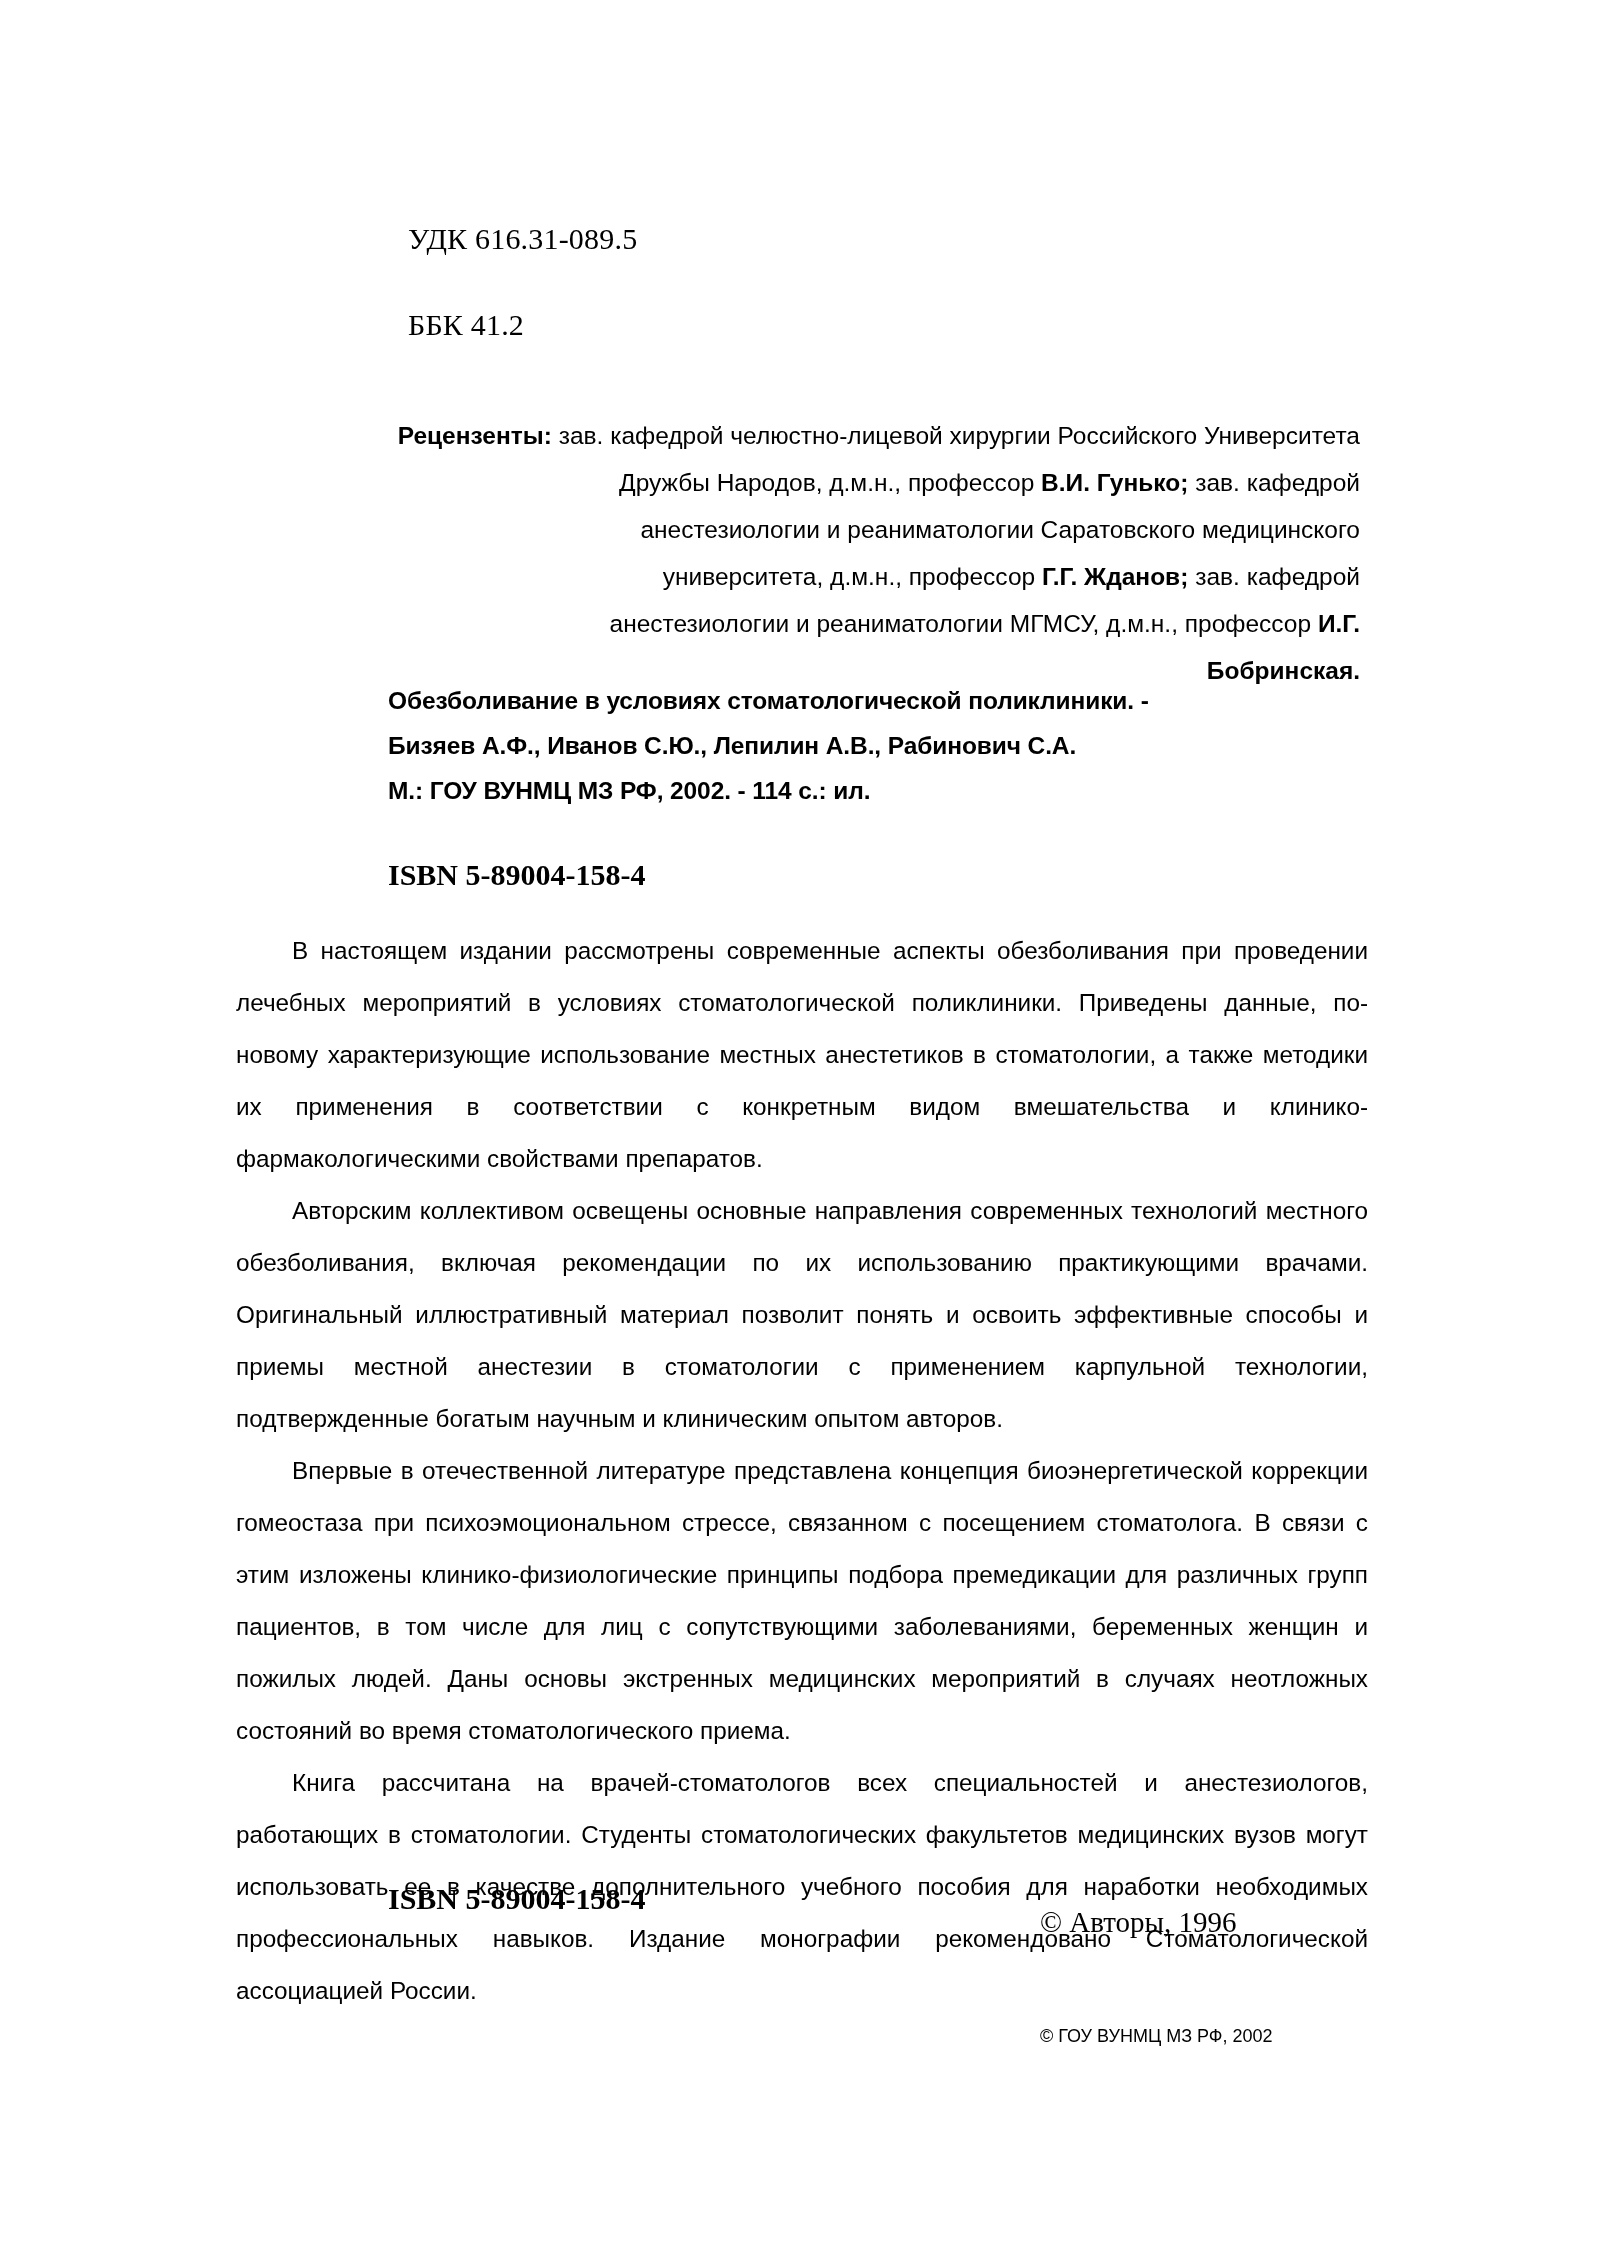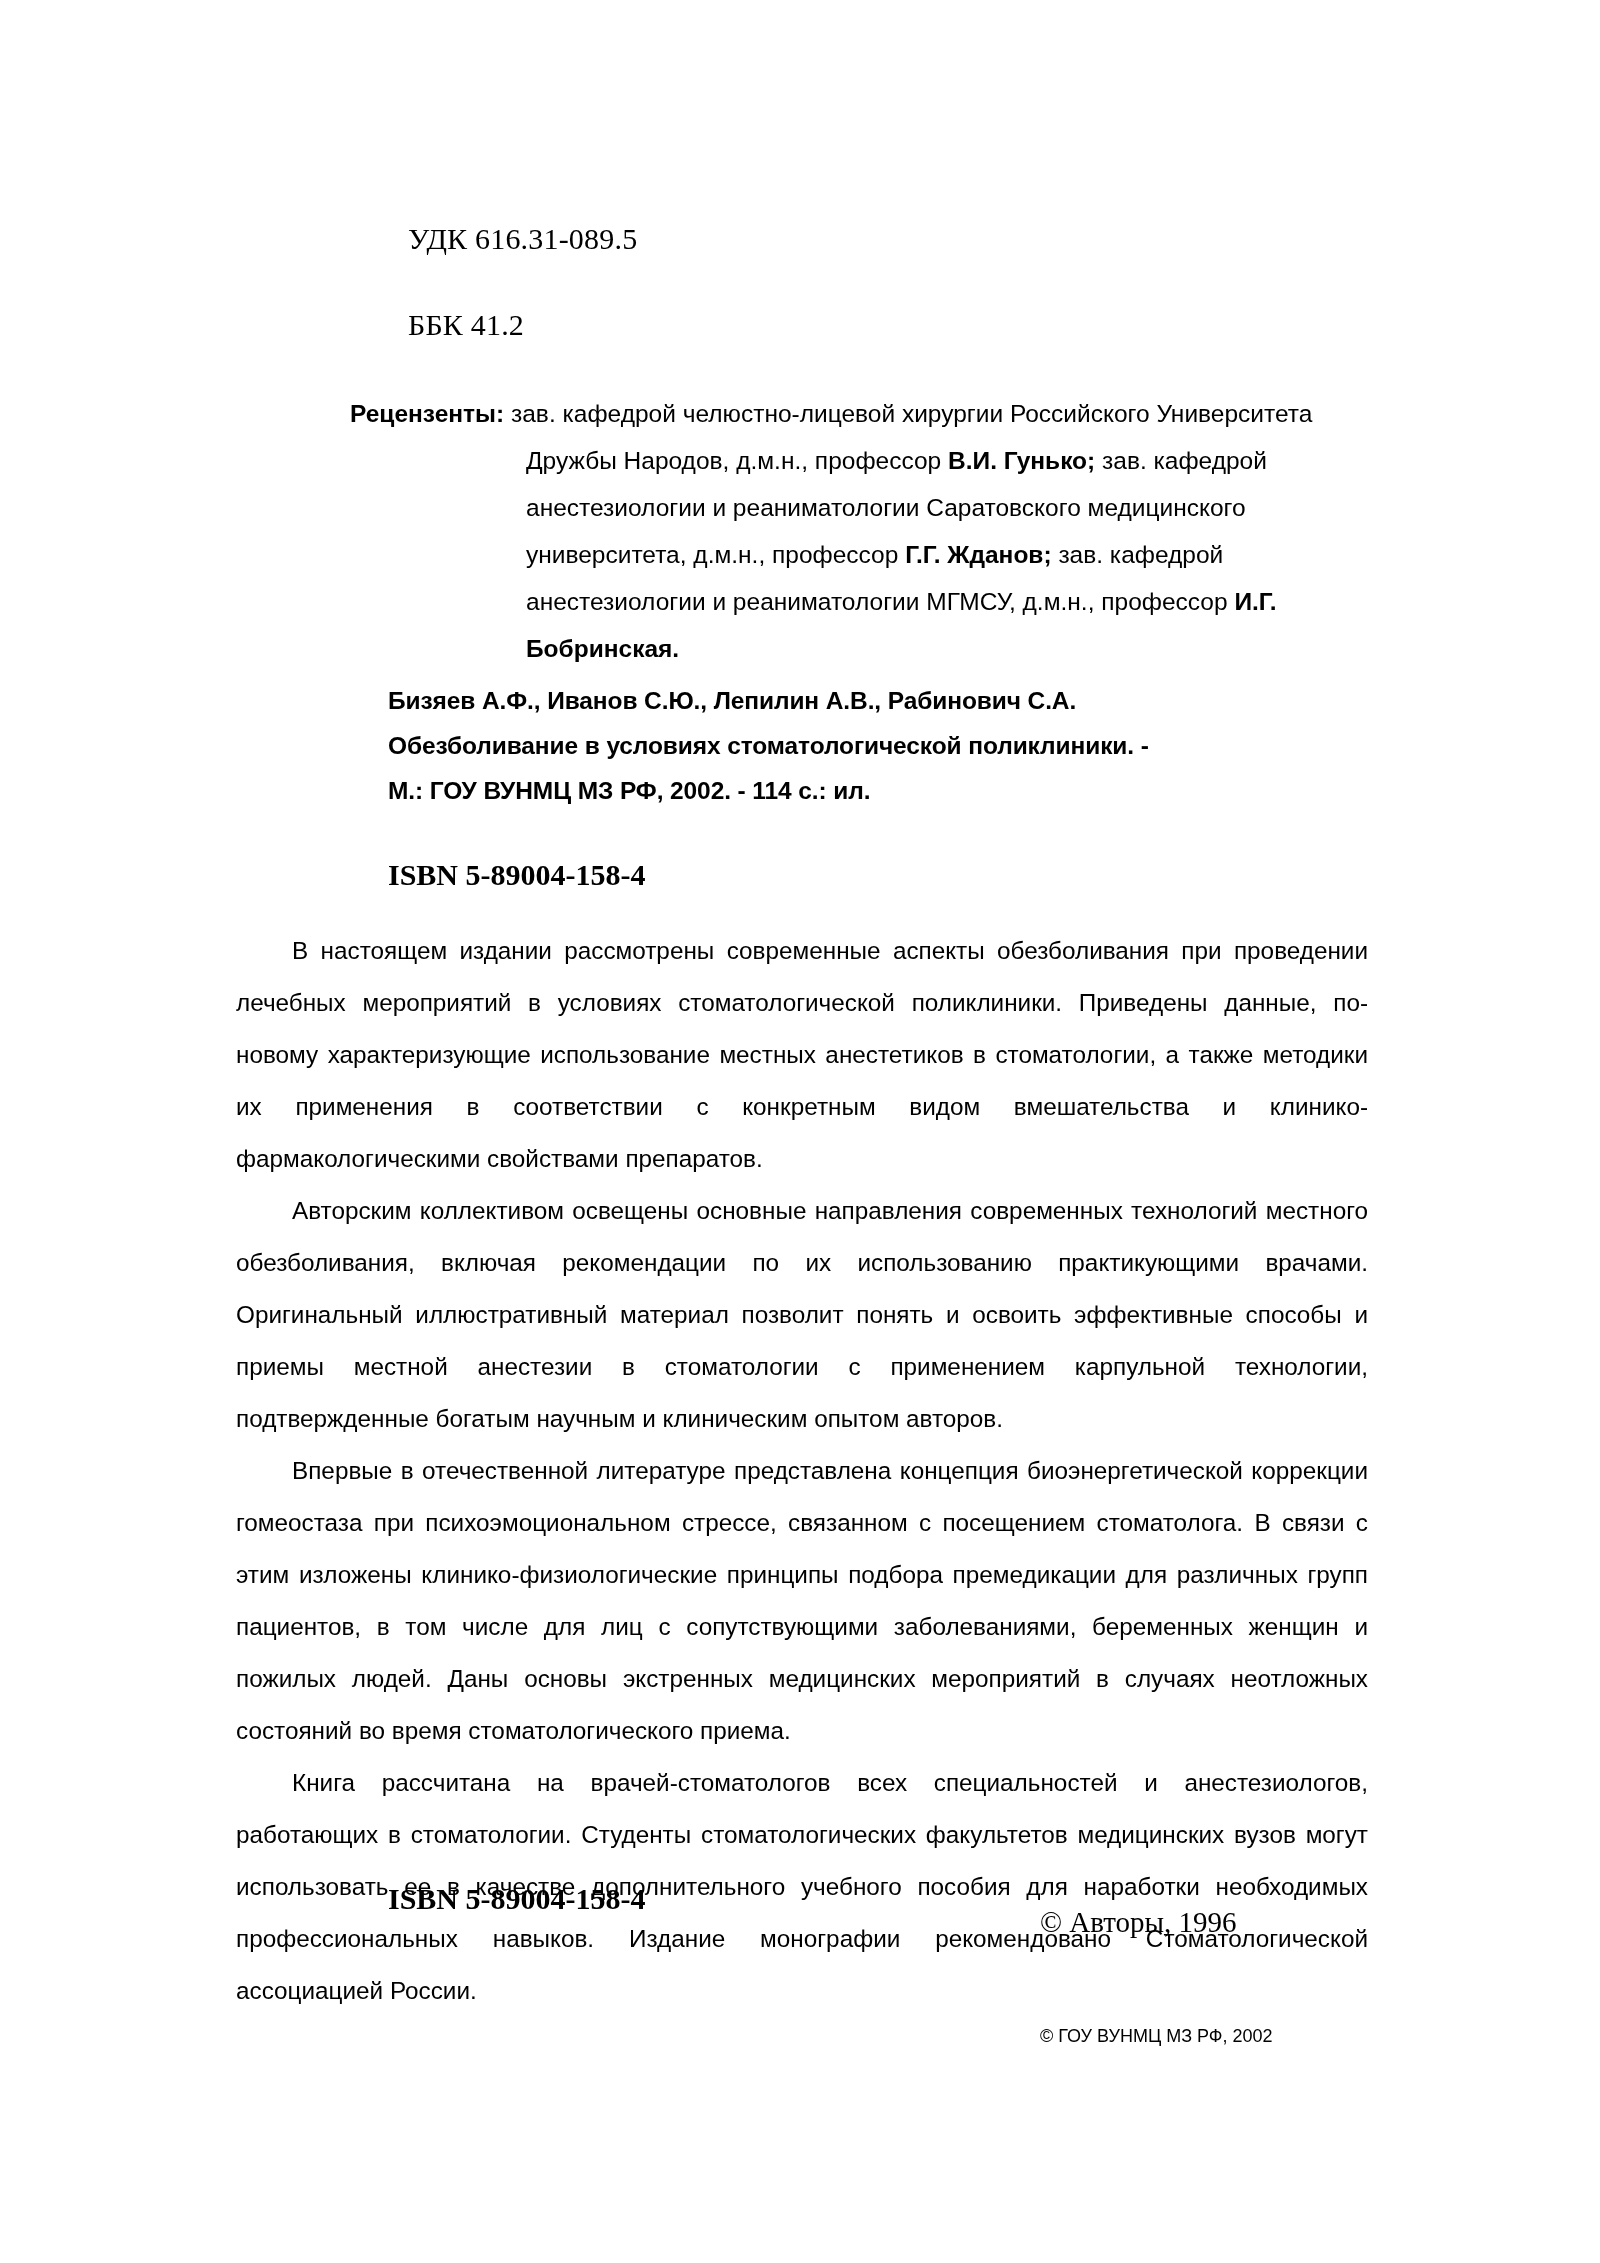--- a/index.html
+++ b/index.html
@@ -31,25 +31,25 @@
     letter-spacing: 0.2px;
     white-space: nowrap;
   }
   #udk-line { top: 222px; }
   #bbk-line { top: 308px; }
 
   
   .reviewers {
     position: absolute;
     left: 350px;
-    top: 390px;
+    top: 412px;
     width: 1010px;
     font-size: 24.5px;
     line-height: 47px;
-    text-align: left;
+    text-align: right;
   }
   .reviewers .body {
     display: block;
     padding-left: 176px;
     text-indent: -176px;
   }
   .reviewers b { font-weight: bold; }
 
   
   .imprint {
@@ -117,22 +117,22 @@
 
   <div class="code-line" id="udk-line">УДК 616.31-089.5</div>
 
   <div class="code-line" id="bbk-line">ББК 41.2</div>
 
   <div class="reviewers">
     <span class="body"><b>Рецензенты:</b><span> зав. кафедрой челюстно-лицевой хирургии Российского Университета Дружбы Народов, д.м.н., профессор </span><b>В.И. Гунько;</b><span> зав. кафедрой анестезиологии и реаниматологии Саратовского медицинского университета, д.м.н., профессор </span><b>Г.Г. Жданов;</b><span> зав. кафедрой анестезиологии и реаниматологии МГМСУ, д.м.н., профессор </span><b>И.Г. Бобринская.</b></span>
   </div>
 
   <div class="imprint">
+    <div>Обезболивание в условиях стоматологической поликлиники. -</div>
     <div>Бизяев А.Ф., Иванов С.Ю., Лепилин А.В., Рабинович С.А.</div>
-    <div>Обезболивание в условиях стоматологической поликлиники. -</div>
     <div>М.: ГОУ ВУНМЦ МЗ РФ, 2002. - 114 с.: ил.</div>
   </div>
 
   <div class="isbn" id="isbn-top">ISBN 5-89004-158-4</div>
 
   <div class="annotation">
     <p>В настоящем издании рассмотрены современные аспекты обезболивания при проведении лечебных мероприятий в условиях стоматологической поликлиники. Приведены данные, по-новому характеризующие использование местных анестетиков в стоматологии, а также методики их применения в соответствии с конкретным видом вмешательства и клинико-фармакологическими свойствами препаратов.</p>
     <p>Авторским коллективом освещены основные направления современных технологий местного обезболивания, включая рекомендации по их использованию практикующими врачами. Оригинальный иллюстративный материал позволит понять и освоить эффективные способы и приемы местной анестезии в стоматологии с применением карпульной технологии, подтвержденные богатым научным и клиническим опытом авторов.</p>
     <p>Впервые в отечественной литературе представлена концепция биоэнергетической коррекции гомеостаза при психоэмоциональном стрессе, связанном с посещением стоматолога. В связи с этим изложены клинико-физиологические принципы подбора премедикации для различных групп пациентов, в том числе для лиц с сопутствующими заболеваниями, беременных женщин и пожилых людей. Даны основы экстренных медицинских мероприятий в случаях неотложных состояний во время стоматологического приема.</p>
     <p>Книга рассчитана на врачей-стоматологов всех специальностей и анестезиологов, работающих в стоматологии. Студенты стоматологических факультетов медицинских вузов могут использовать ее в качестве дополнительного учебного пособия для наработки необходимых профессиональных навыков. Издание монографии рекомендовано Стоматологической ассоциацией России.</p>

